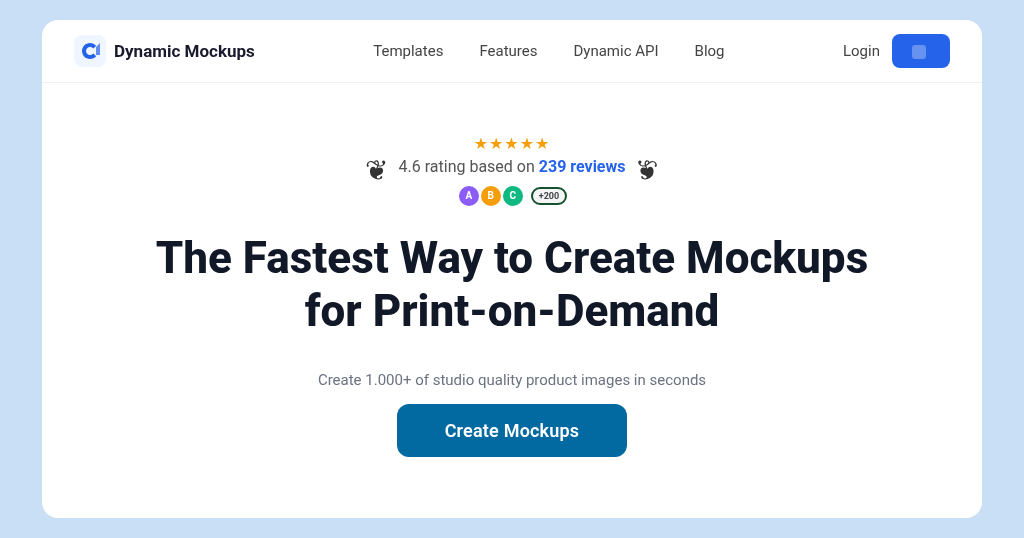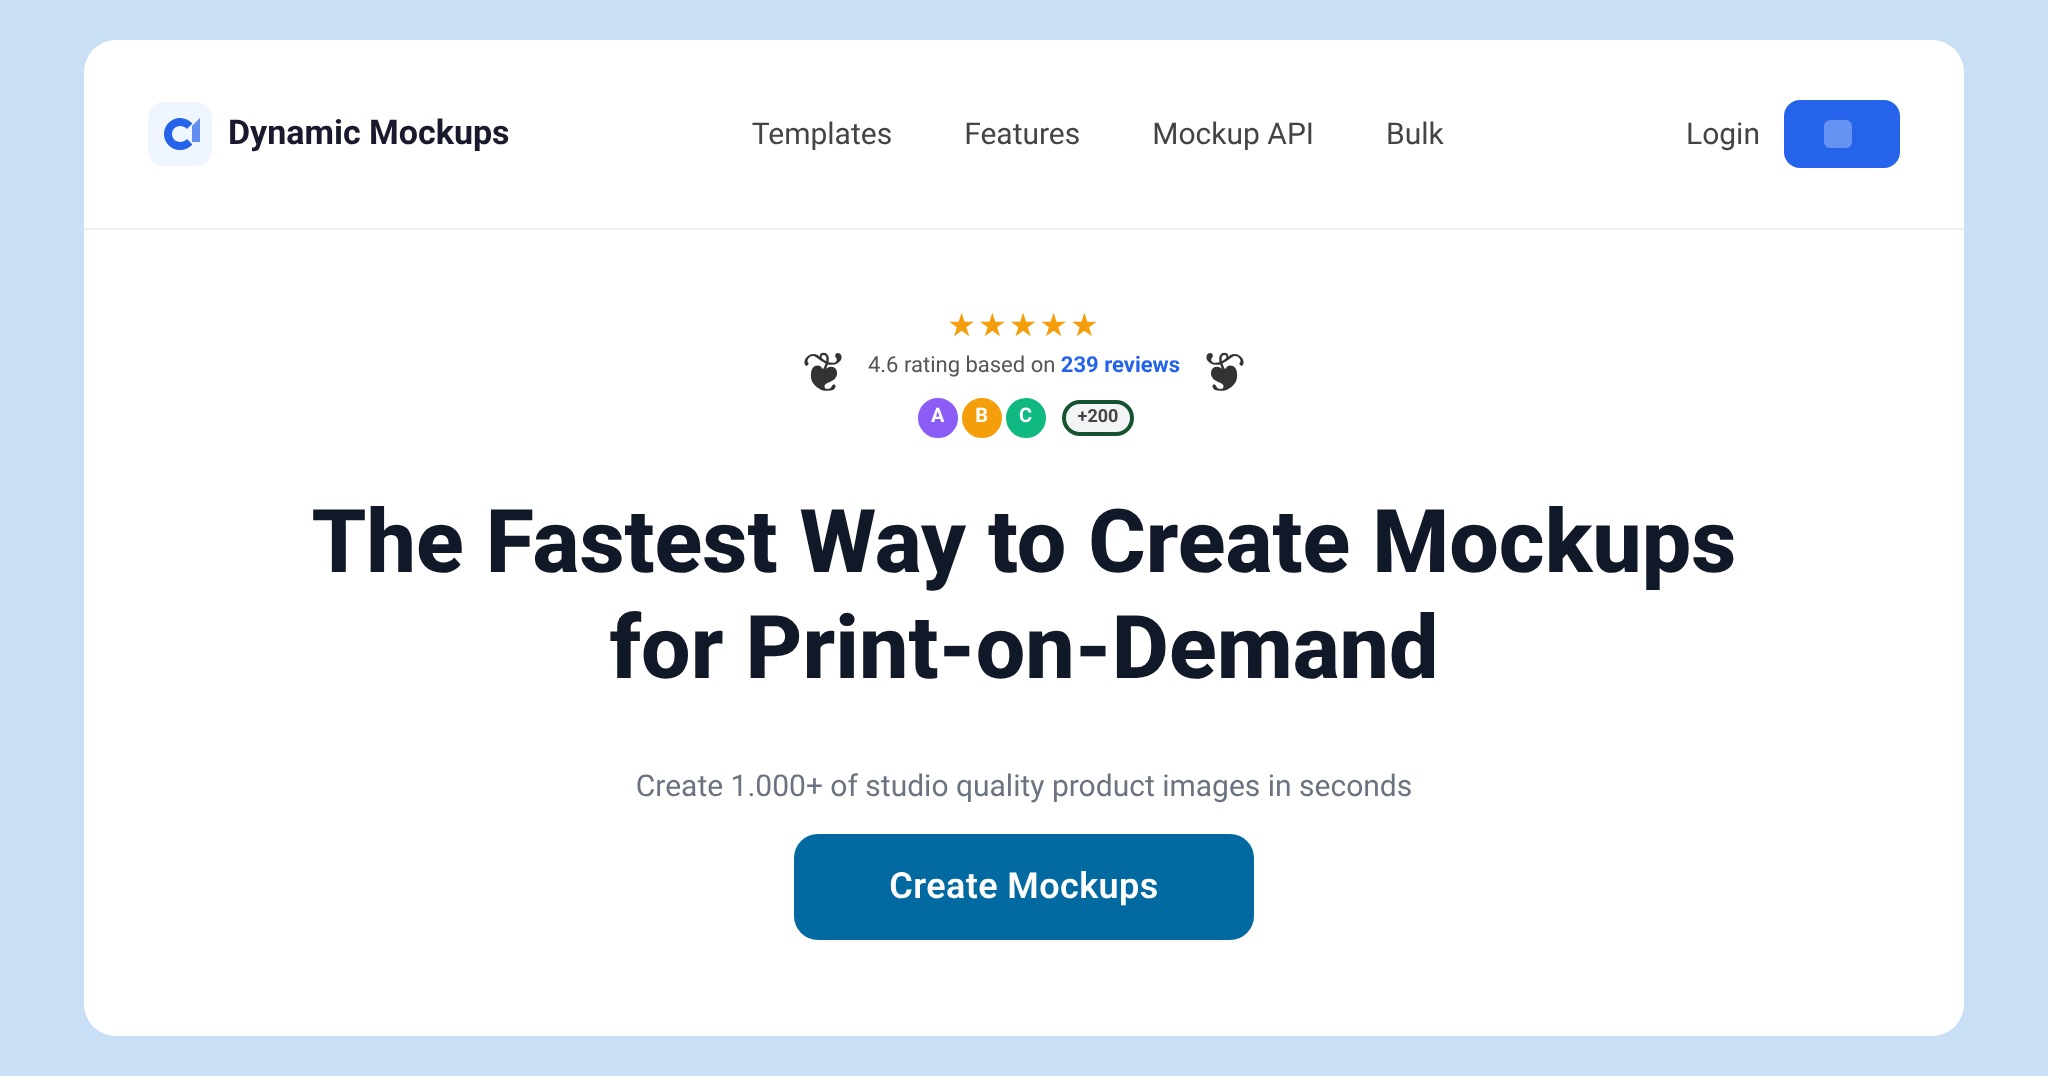--- a/index.html
+++ b/index.html
@@ -33,21 +33,21 @@
       height: 498px;
       overflow: hidden;
       display: flex;
       flex-direction: column;
     }
 
     
     .navbar {
       display: flex;
       align-items: center;
-      padding: 30px 32px;
+      padding: 14px 32px;
       border-bottom: 1px solid #f0f0f0;
       flex-shrink: 0;
     }
 
     .logo-area {
       display: flex;
       align-items: center;
       gap: 8px;
       flex: 0 0 auto;
     }
@@ -143,21 +143,21 @@
       gap: 4px;
     }
 
     .stars {
       color: #f59e0b;
       font-size: 16px;
       letter-spacing: 1px;
     }
 
     .rating-text {
-      font-size: 11px;
+      font-size: 16px;
       color: #555;
       text-align: left;
     }
 
     .rating-text strong {
       color: #2563eb;
       font-weight: 700;
     }
 
     .avatars-row {
@@ -244,22 +244,22 @@
           <rect width="32" height="32" rx="8" fill="#EFF6FF"></rect>
           <path d="M8 16C8 11.6 11.6 8 16 8C18.5 8 20.7 9.1 22.2 10.8L19.5 13.5C18.7 12.6 17.4 12 16 12C13.8 12 12 13.8 12 16C12 18.2 13.8 20 16 20C17.4 20 18.7 19.4 19.5 18.5L22.2 21.2C20.7 22.9 18.5 24 16 24C11.6 24 8 20.4 8 16Z" fill="#2563EB"></path>
           <path d="M22 12L26 8L26 20L22 20L22 12Z" fill="#2563EB" opacity="0.7"></path>
         </svg>
         <span class="logo-text">Dynamic Mockups</span>
       </div>
 
       <div class="nav-links">
         <a class="nav-link">Templates</a>
         <a class="nav-link">Features</a>
-        <a class="nav-link">Mockup API</a>
-        <a class="nav-link">Bulk</a>
+        <a class="nav-link">Dynamic API</a>
+        <a class="nav-link">Blog</a>
       </div>
 
       <div class="nav-right">
         <button class="login-btn">Login</button>
         <button class="cta-nav-btn">
           <svg width="14" height="14" viewBox="0 0 14 14" fill="white" style="vertical-align:middle;margin-right:4px;">
             <rect x="0" y="0" width="14" height="14" rx="3" fill="rgba(255,255,255,0.3)"></rect>
           </svg>
         </button>
       </div>

